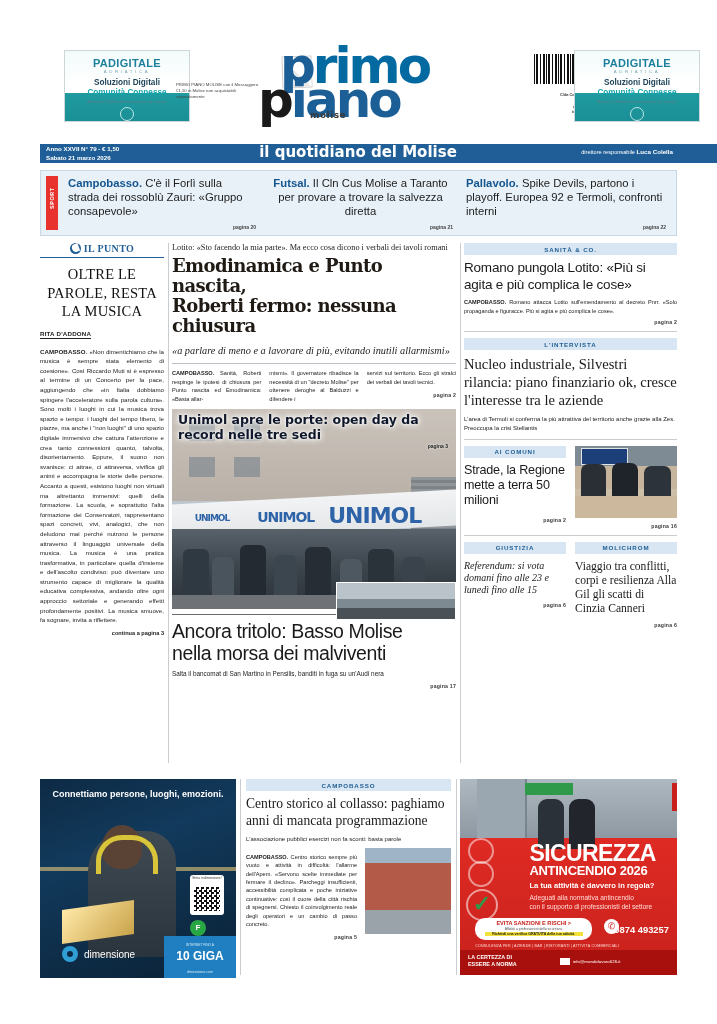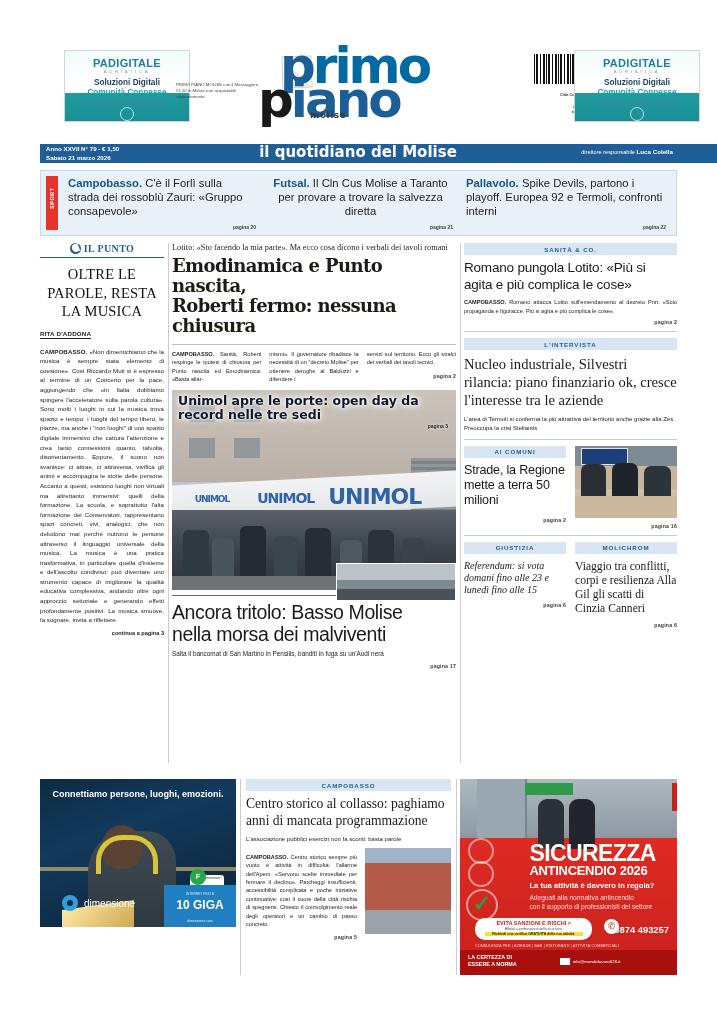--- a/index.html
+++ b/index.html
@@ -110,21 +110,21 @@
 
   .rc-photo{position:relative;width:100%;height:72px;background:linear-gradient(180deg,#7e8a94 0 28%,#c6b49c 28% 60%,#cdbfa8 60% 100%);overflow:hidden;}
   .rc-photo .frame{position:absolute;left:6%;top:4%;width:44%;height:20%;background:#1c3f79;border:1px solid #dfe3e6;}
   .rc-photo .p{position:absolute;bottom:26%;border-radius:7px 7px 0 0;}
   .rc-photo .table{position:absolute;left:0;bottom:0;width:100%;height:30%;background:#cbb89d;}
 
   .two{display:flex;gap:9px;}
   .two>div{flex:1;}
 
   
-  .ad-dim{position:absolute;left:40px;top:779px;width:196px;height:148px;background:linear-gradient(160deg,#0d2a44 0%,#123a5c 35%,#0a2135 100%);overflow:hidden;}
+  .ad-dim{position:absolute;left:40px;top:779px;width:196px;height:199px;background:linear-gradient(160deg,#0d2a44 0%,#123a5c 35%,#0a2135 100%);overflow:hidden;}
   .ad-dim .hl{position:absolute;left:0;top:10px;width:100%;text-align:center;font-size:9px;font-weight:bold;color:#fff;line-height:1.3;}
   .ad-dim .lady{position:absolute;left:48px;top:52px;width:88px;height:126px;background:linear-gradient(180deg,#3f4a52 0%,#2a343c 100%);border-radius:40px 30px 0 0;}
   .ad-dim .head{position:absolute;left:62px;top:46px;width:40px;height:44px;background:#5a4334;border-radius:50% 50% 42% 42%;}
   .ad-dim .hp{position:absolute;left:56px;top:56px;width:52px;height:34px;border:5px solid #d8c53a;border-radius:26px 26px 0 0;border-bottom:none;}
   .ad-dim .lap{position:absolute;left:22px;top:126px;width:72px;height:34px;background:linear-gradient(135deg,#ffe9a8,#c9a34a);transform:skewY(-8deg);}
   .ad-dim .win{position:absolute;left:0;top:88px;width:100%;height:4px;background:#e8c878;opacity:.6;}
   .ad-dim .qr{position:absolute;right:12px;top:96px;width:34px;height:40px;background:#fff;border-radius:3px;}
   .ad-dim .qr .code{position:absolute;left:4px;top:12px;width:26px;height:24px;background:repeating-conic-gradient(#111 0 25%,#fff 0 50%) 0 0/5px 5px;}
   .ad-dim .qr .cap{position:absolute;left:0;top:2px;width:100%;text-align:center;font-size:3.2px;color:#333;line-height:1.2;}
   .ad-dim .brand{position:absolute;left:22px;bottom:16px;display:flex;align-items:center;gap:6px;}
@@ -265,20 +265,21 @@
     <div class="punto-cont">continua a pagina 3</div>
   </div>
 
   <div class="colB">
     <div class="occhiello">Lotito: «Sto facendo la mia parte». Ma ecco cosa dicono i verbali dei tavoli romani</div>
     <div class="mainhead">
       <div>Emodinamica e Punto nascita,</div>
       <div>Roberti fermo: nessuna chiusura</div>
     </div>
     <div class="sub-it">
+      <div>«a parlare di meno e a lavorare di più, evitando inutili allarmismi»</div>
     </div>
     <div class="hr-th"></div>
     <div class="body3">
       <div class="c"><b>CAMPOBASSO.</b><span> Sanità, Roberti respinge le ipotesi di chiusura per Punto nascita ed Emodinamica: «Basta allar-</span></div>
       <div class="c">mismi». Il governatore ribadisce la necessità di un "decreto Molise" per ottenere deroghe al Balduzzi e difendere i</div>
       <div class="c">
         <span>servizi sul territorio. Ecco gli stralci dei verbali dei tavoli tecnici.</span>
         <div class="pagina" style="margin-top:6px;">pagina 2</div>
       </div>
     </div>

